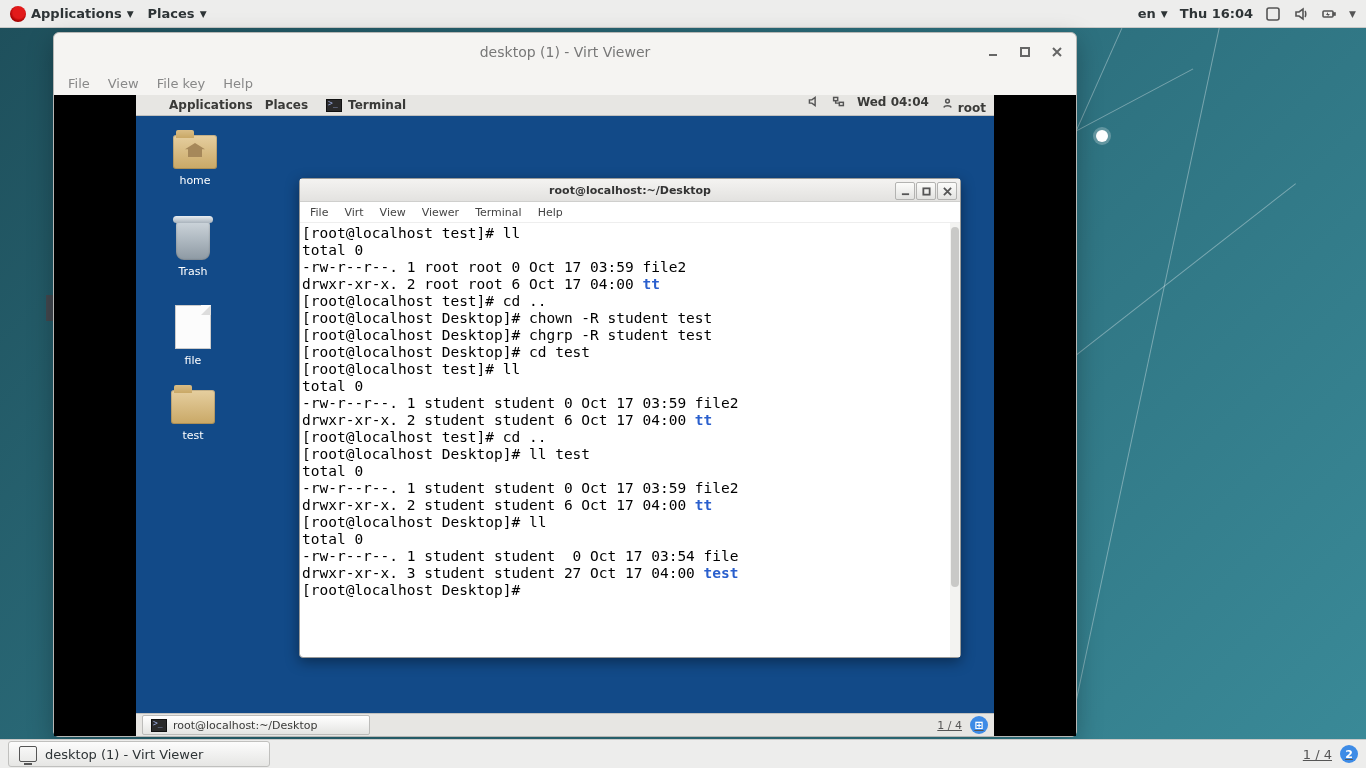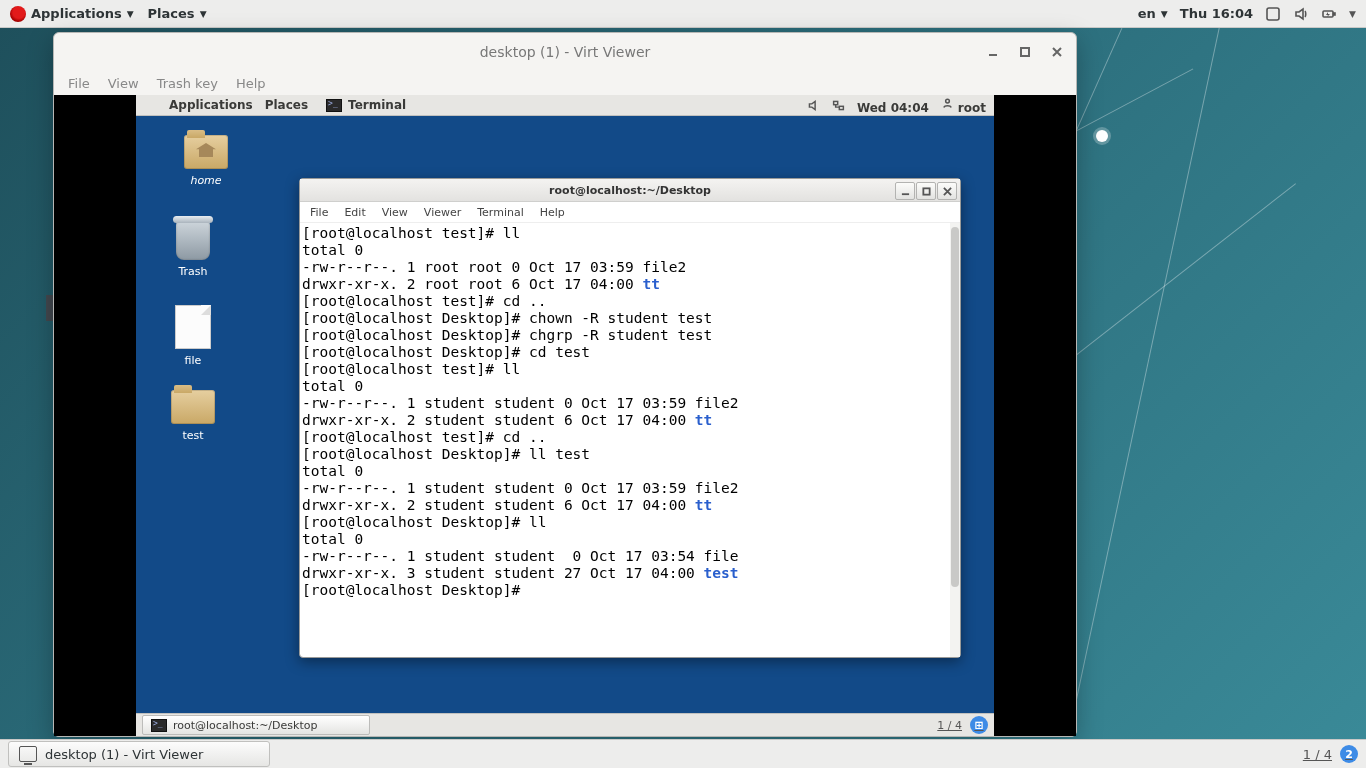--- a/index.html
+++ b/index.html
@@ -75,21 +75,21 @@
   .vv-content{flex:1;position:relative;background:#000;margin:0;overflow:hidden;}
 
   
   .guest{position:absolute;left:0;right:0;top:0;bottom:0;}
   .guest-blackbar-left{position:absolute;left:0;top:0;bottom:0;width:82px;background:#000;}
   .guest-blackbar-right{position:absolute;right:0;top:0;bottom:0;width:82px;background:#000;}
   .guest-desktop{position:absolute;left:82px;right:82px;top:0;bottom:0;background:#124a88;}
 
   .guest-topbar{position:absolute;left:0;right:0;top:0;height:20px;background:#e7e6e3;border-bottom:1px solid #c1c1bf;display:flex;align-items:center;padding:0 8px;gap:12px;font-size:12px;color:#3a3a38;}
   .guest-topbar .redhat{width:13px;height:13px;}
-  .guest-topbar .right{margin-left:auto;display:flex;align-items:flex-end;gap:12px;}
+  .guest-topbar .right{margin-left:auto;display:flex;align-items:flex-start;gap:12px;}
   .term-sq{width:14px;height:11px;background:#2a2a2a;border:1px solid #111;position:relative;}
   .term-sq:before{content:">_";position:absolute;left:1px;top:-1px;font:8px monospace;color:#9ad;}
   .tiny-icon svg{width:13px;height:13px;stroke:#555;fill:none;stroke-width:1.8;}
 
   .guest-bottombar{position:absolute;left:0;right:0;bottom:0;height:22px;background:#e7e6e3;border-top:1px solid #c1c1bf;display:flex;align-items:center;justify-content:space-between;padding:0 6px;font-size:11px;}
   .guest-task{display:flex;align-items:center;gap:6px;height:18px;padding:0 8px;border:1px solid #bcbcba;border-radius:2px;background:linear-gradient(#fff,#e4e4e2);color:#3a3a38;min-width:210px;}
 
   
   .dicon{position:absolute;width:64px;text-align:center;color:#fff;font-size:11px;}
   .dicon .folder{width:44px;height:34px;margin:0 auto 5px;background:linear-gradient(#e6cfa0,#c9a866);border-radius:3px;position:relative;box-shadow:inset 0 0 0 1px rgba(0,0,0,.15);}
@@ -184,21 +184,21 @@
         <span class="win-btn">
             <svg viewBox="0 0 12 12">
               <path d="M2 2l8 8M10 2l-8 8"></path>
             </svg>
           </span>
       </div>
     </div>
     <div class="vv-menubar">
       <span class="m">File</span>
       <span class="m">View</span>
-      <span class="m">Trash key</span>
+      <span class="m">File key</span>
       <span class="m">Help</span>
     </div>
     <div class="vv-content">
       <div class="guest">
         <div class="guest-blackbar-left"></div>
         <div class="guest-blackbar-right"></div>
         <div class="guest-desktop">
 
           <div class="guest-topbar">
             <span class="redhat"></span>
@@ -221,21 +221,21 @@
               <span style="display:flex;align-items:center;gap:4px;">
                 <span class="tiny-icon"><svg viewBox="0 0 16 16">
                       <circle cx="8" cy="5" r="2.3"></circle>
                       <path d="M3.5 13c1-3 8-3 9 0"></path>
                     </svg></span>
                 <span style="font-weight:700;margin-top:6px;">root</span>
               </span>
             </span>
           </div>
 
-          <div class="dicon" style="left:38px;top:40px;font-style:italic;">
+          <div class="dicon" style="left:27px;top:40px;">
             <div class="folder home"></div>
             <div>home</div>
           </div>
           <div class="dicon" style="left:25px;top:125px;">
             <div class="trash"></div>
             <div>Trash</div>
           </div>
           <div class="dicon" style="left:25px;top:210px;">
             <div class="file"></div>
             <div>file</div>
@@ -261,21 +261,21 @@
                   </span>
                 <span class="t-btn">
                     <svg viewBox="0 0 10 10">
                       <path d="M1 1l8 8M9 1l-8 8"></path>
                     </svg>
                   </span>
               </div>
             </div>
             <div class="term-menubar">
               <span>File</span>
-              <span>Edit</span>
+              <span>Virt</span>
               <span>View</span>
               <span>Viewer</span>
               <span>Terminal</span>
               <span>Help</span>
             </div>
             <div class="term-body">
               <div class="term-text" id="term-text">[root@localhost test]# ll
 total 0
 -rw-r--r--. 1 root root 0 Oct 17 03:59 file2
 drwxr-xr-x. 2 root root 6 Oct 17 04:00 <span class="blue">tt</span>

